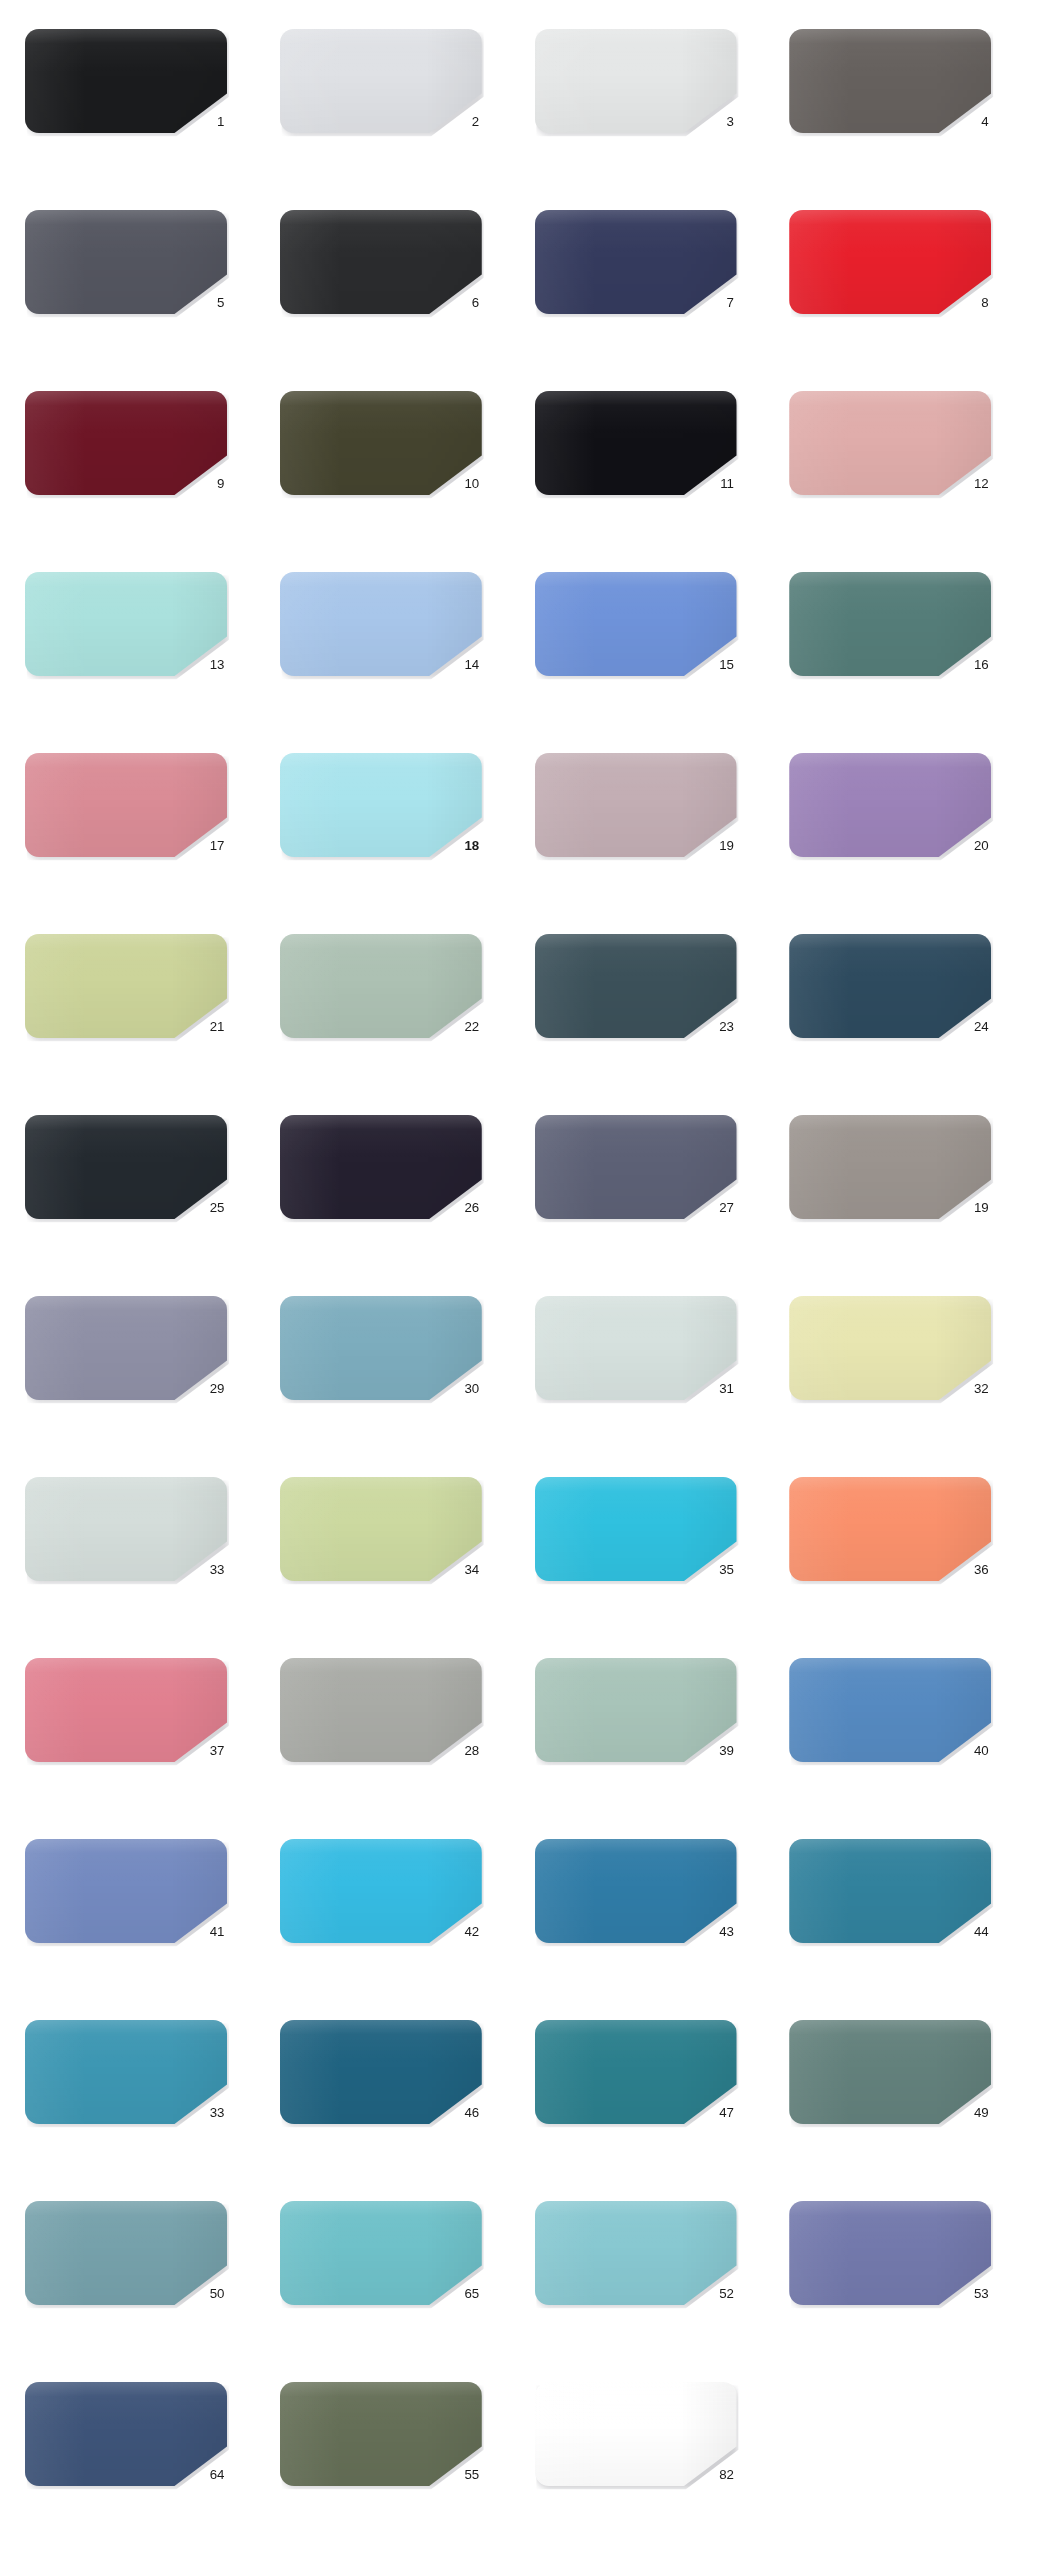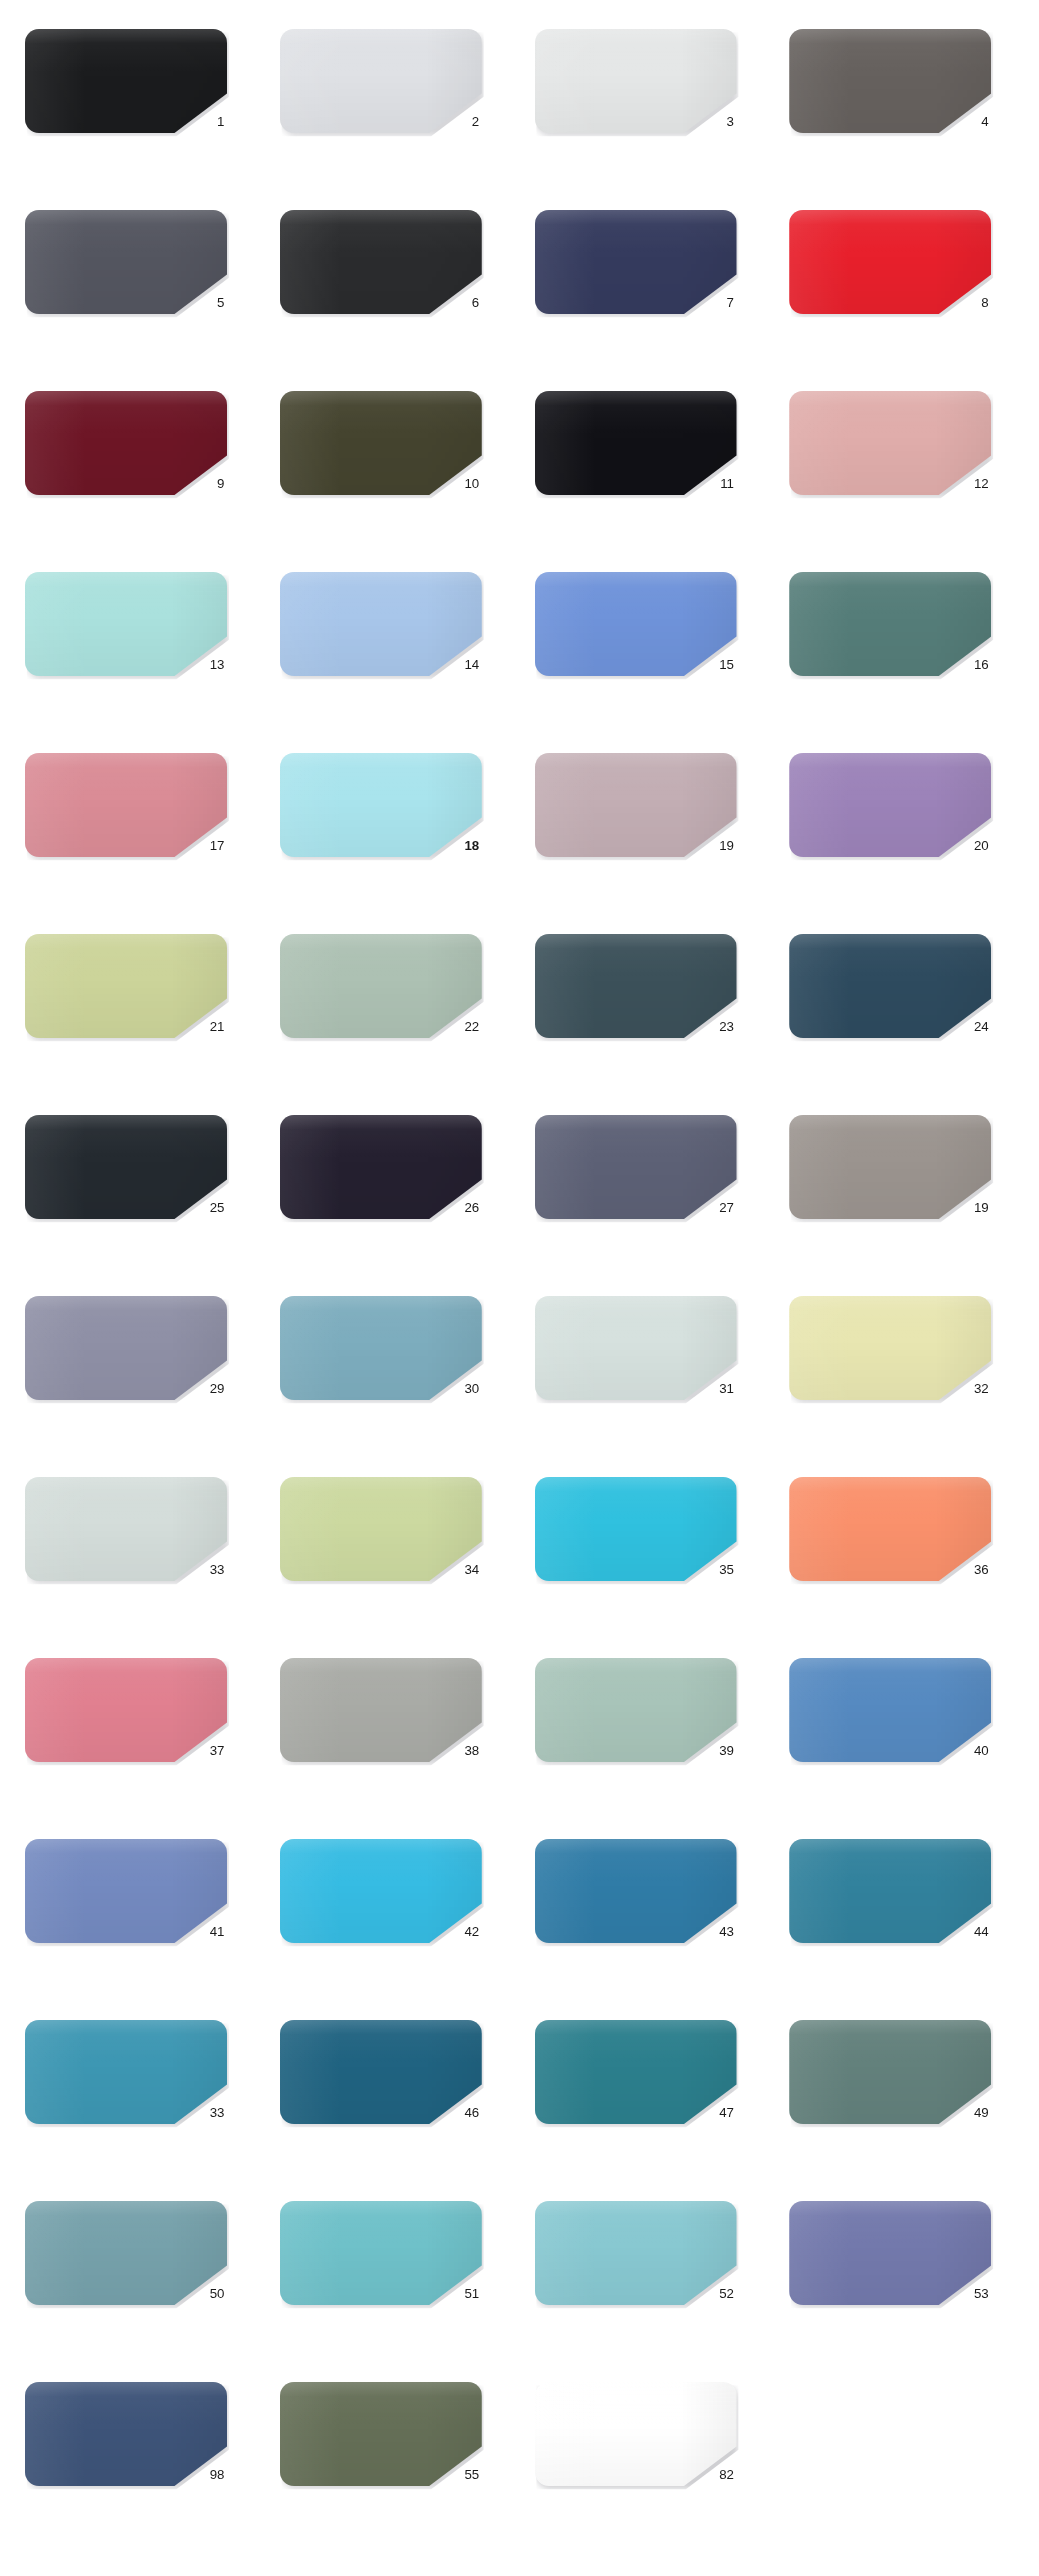--- a/index.html
+++ b/index.html
@@ -386,21 +386,21 @@
         <div class="swatch-shadow"></div>
         <div class="swatch-chip" style="background-color: rgb(225, 128, 144);"></div>
       </div>
       <div class="swatch-number">37</div>
     </div>
     <div class="swatch-cell">
       <div class="swatch-chip-wrap">
         <div class="swatch-shadow"></div>
         <div class="swatch-chip" style="background-color: rgb(169, 171, 166);"></div>
       </div>
-      <div class="swatch-number">38</div>
+      <div class="swatch-number">28</div>
     </div>
     <div class="swatch-cell">
       <div class="swatch-chip-wrap">
         <div class="swatch-shadow"></div>
         <div class="swatch-chip" style="background-color: rgb(168, 196, 185);"></div>
       </div>
       <div class="swatch-number">39</div>
     </div>
     <div class="swatch-cell">
       <div class="swatch-chip-wrap">
@@ -470,42 +470,42 @@
         <div class="swatch-shadow"></div>
         <div class="swatch-chip" style="background-color: rgb(118, 161, 171);"></div>
       </div>
       <div class="swatch-number">50</div>
     </div>
     <div class="swatch-cell">
       <div class="swatch-chip-wrap">
         <div class="swatch-shadow"></div>
         <div class="swatch-chip" style="background-color: rgb(111, 193, 201);"></div>
       </div>
-      <div class="swatch-number">51</div>
+      <div class="swatch-number">65</div>
     </div>
     <div class="swatch-cell">
       <div class="swatch-chip-wrap">
         <div class="swatch-shadow"></div>
         <div class="swatch-chip" style="background-color: rgb(136, 200, 209);"></div>
       </div>
       <div class="swatch-number">52</div>
     </div>
     <div class="swatch-cell">
       <div class="swatch-chip-wrap">
         <div class="swatch-shadow"></div>
         <div class="swatch-chip" style="background-color: rgb(115, 121, 172);"></div>
       </div>
       <div class="swatch-number">53</div>
     </div>
     <div class="swatch-cell">
       <div class="swatch-chip-wrap">
         <div class="swatch-shadow"></div>
         <div class="swatch-chip" style="background-color: rgb(62, 84, 121);"></div>
       </div>
-      <div class="swatch-number">98</div>
+      <div class="swatch-number">64</div>
     </div>
     <div class="swatch-cell">
       <div class="swatch-chip-wrap">
         <div class="swatch-shadow"></div>
         <div class="swatch-chip" style="background-color: rgb(101, 111, 87);"></div>
       </div>
       <div class="swatch-number">55</div>
     </div>
     <div class="swatch-cell" data-white="true">
       <div class="swatch-chip-wrap">

